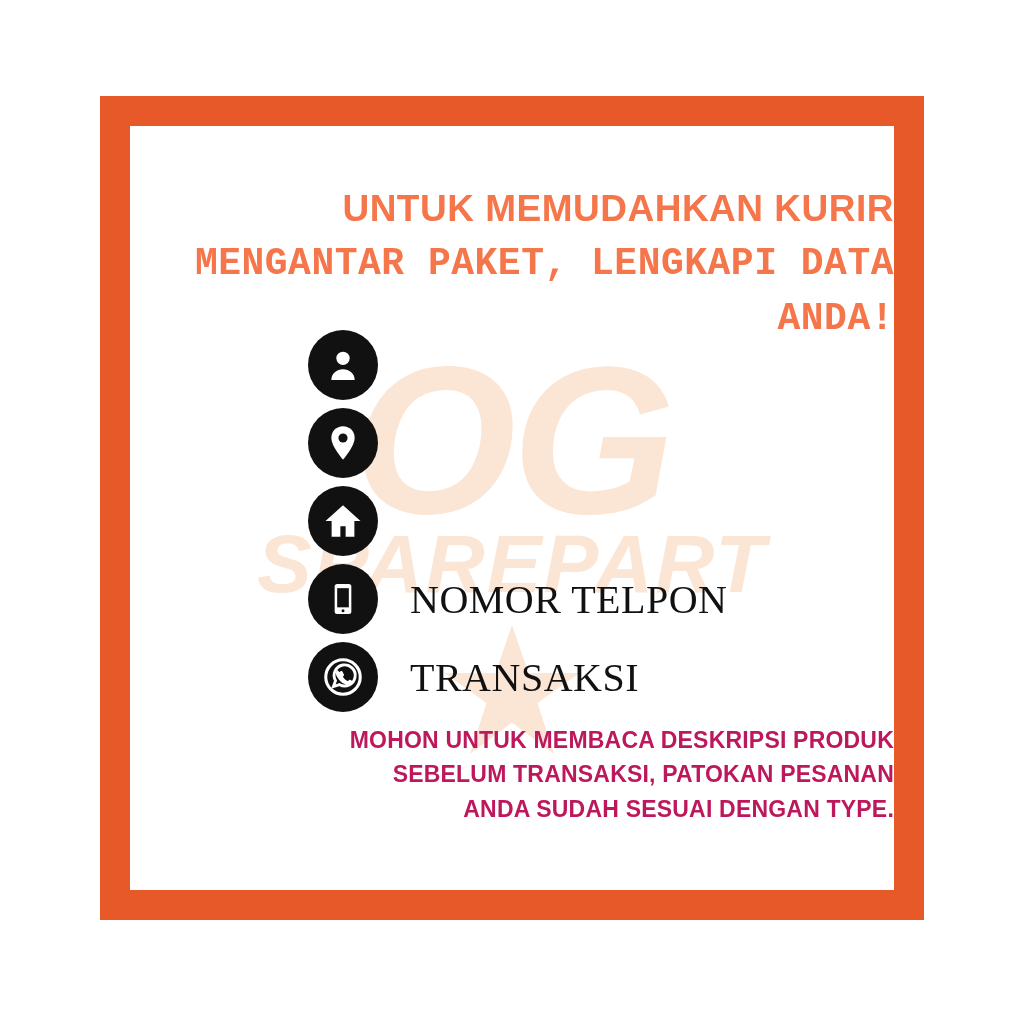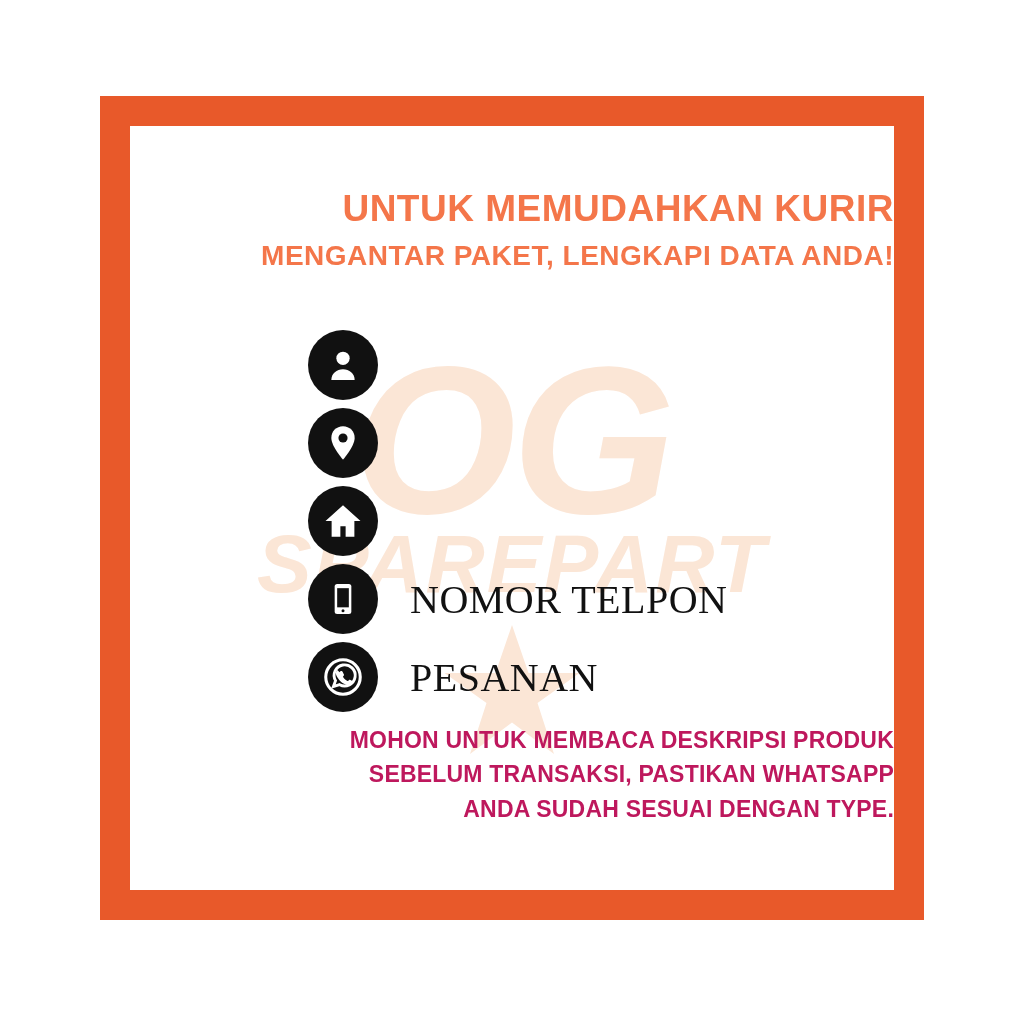--- a/index.html
+++ b/index.html
@@ -82,21 +82,22 @@
     top: 56px;
     text-align: right;
     color: #f4764a;
     font-family: "Liberation Sans", sans-serif;
     font-weight: bold;
     font-size: 37px;
     line-height: 1.45;
     letter-spacing: 0.5px;
   }
   .headline .l2 {
-    font-size: 28px;
+    font-size: 38px;
+    font-family: Liberation Mono, monospace;
   }
 
   
   .list {
     position: absolute;
     left: 178px;
     top: 200px;
     width: 560px;
   }
   .row {
@@ -199,26 +200,26 @@
         </div>
 
         <div class="row">
           <span class="icon-badge">
             <svg width="46" height="46" viewBox="0 0 48 48">
               <circle cx="24" cy="24" r="18" fill="none" stroke="#ffffff" stroke-width="3.2"></circle>
               <path d="M14 34l2.2-6.2A11 11 0 1 1 20.5 32z" fill="none" stroke="#ffffff" stroke-width="3"></path>
               <path d="M20.5 19c.6-1.2 1.2-1.2 1.8-1.2.5 0 1 .1 1.4.9.4.9 1.2 2.6 1.3 2.8.1.2.2.5 0 .8-.2.3-.4.6-.7.9-.3.3-.5.4-.2.9.3.5 1.2 1.8 2.5 2.8 1.5 1.2 2.3 1.3 2.7 1.2.3-.1.7-.6 1-1 .3-.4.6-.3 1-.2.4.2 2.3 1.2 2.7 1.4.4.2.6.3.7.5.1.3 0 1.2-.5 2-.5.9-2 1.7-3 1.8-1.1.1-2 .5-6.7-1.9-3.9-2-6.2-6.2-6.4-6.5-.2-.3-1.5-2.2-1.5-4.2 0-2 1-3 1.4-3.4z" fill="#ffffff"></path>
             </svg>
           </span>
-          <span class="row-label">PESANAN</span>
+          <span class="row-label">TRANSAKSI</span>
         </div>
 
       </div>
 
       <div class="footer-note">
         <div>MOHON UNTUK MEMBACA DESKRIPSI PRODUK</div>
-        <div>SEBELUM TRANSAKSI, PASTIKAN WHATSAPP</div>
+        <div>SEBELUM TRANSAKSI, PATOKAN PESANAN</div>
         <div>ANDA SUDAH SESUAI DENGAN TYPE.</div>
       </div>
 
     </div>
   </div>
 </div>
 
 </body></html>

